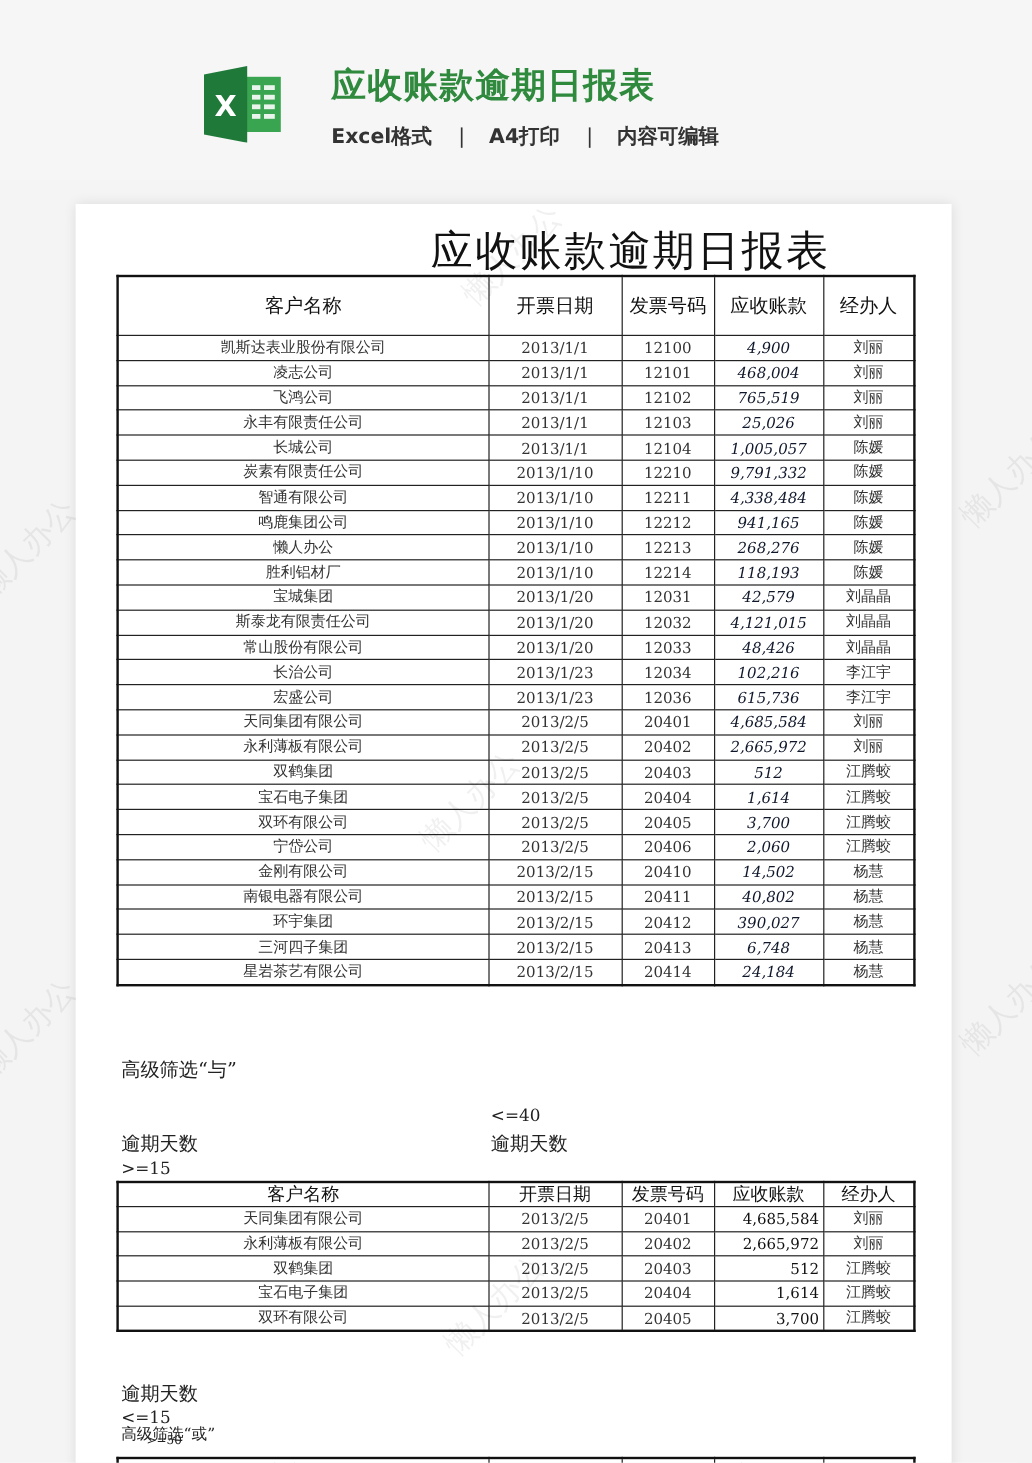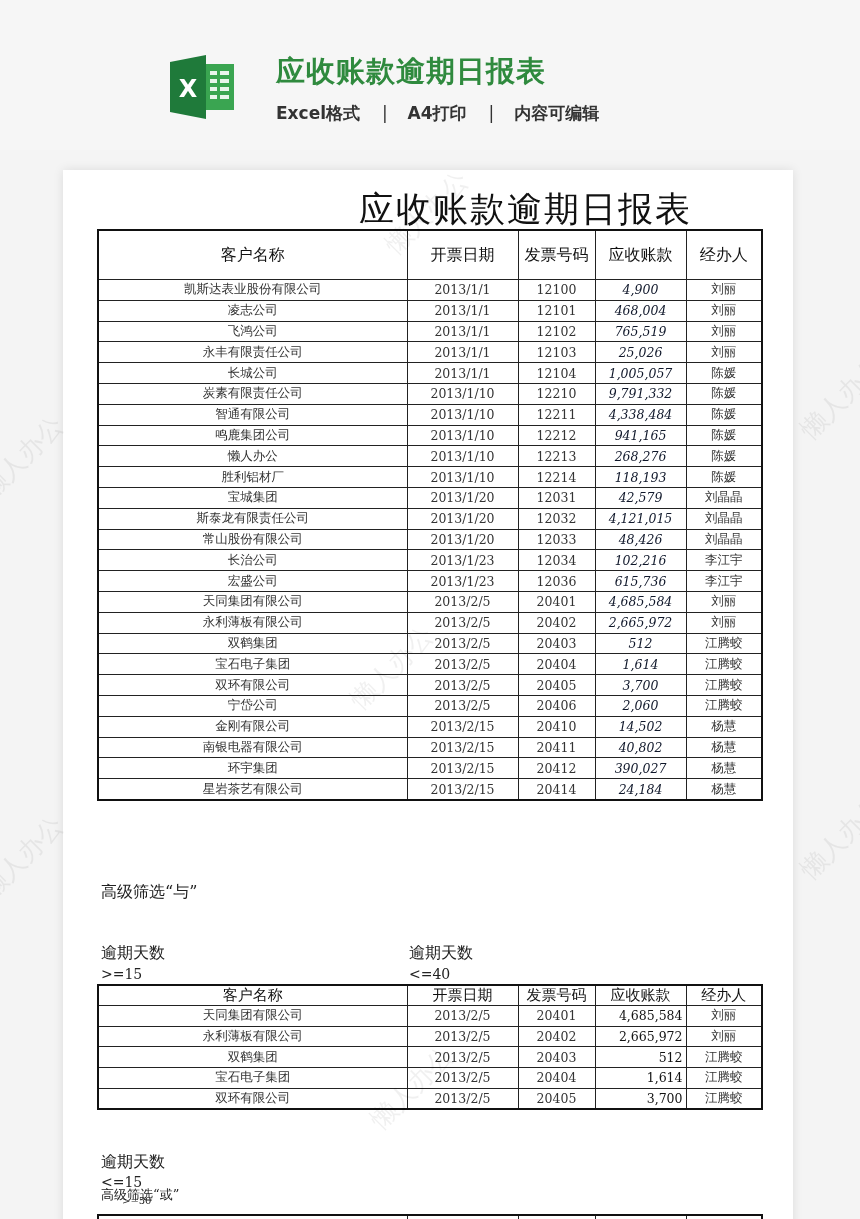--- a/index.html
+++ b/index.html
@@ -275,34 +275,41 @@
           <td>杨慧</td>
         </tr>
         <tr>
           <td>环宇集团</td>
           <td>2013/2/15</td>
           <td>20412</td>
           <td class="amt">390,027</td>
           <td>杨慧</td>
         </tr>
         <tr>
+          <td>三河四子集团</td>
+          <td>2013/2/15</td>
+          <td>20413</td>
+          <td class="amt">6,748</td>
+          <td>杨慧</td>
+        </tr>
+        <tr>
           <td>星岩茶艺有限公司</td>
           <td>2013/2/15</td>
           <td>20414</td>
           <td class="amt">24,184</td>
           <td>杨慧</td>
         </tr>
       </tbody>
   </table>
 
   <div class="lbl" style="left:38px; top:712px; font-size:16px;">高级筛选“与”</div>
   <div class="lbl" style="left:38px; top:773px; font-size:16px;">逾期天数</div>
   <div class="lbl" style="left:346px; top:773px; font-size:16px;">逾期天数</div>
   <div class="lbl" style="left:38px; top:796px; font-size:14px;">&gt;=15</div>
-  <div class="lbl" style="left:346px; top:796px; font-size:14px;text-align:right;">&lt;=40</div>
+  <div class="lbl" style="left:346px; top:752px; font-size:14px;text-align:right;">&lt;=40</div>
 
   <table class="sheet t2">
     <colgroup>
         <col style="width:309px">
         <col style="width:111px">
         <col style="width:77px">
         <col style="width:91px">
         <col style="width:76px">
       </colgroup>
     <thead>

